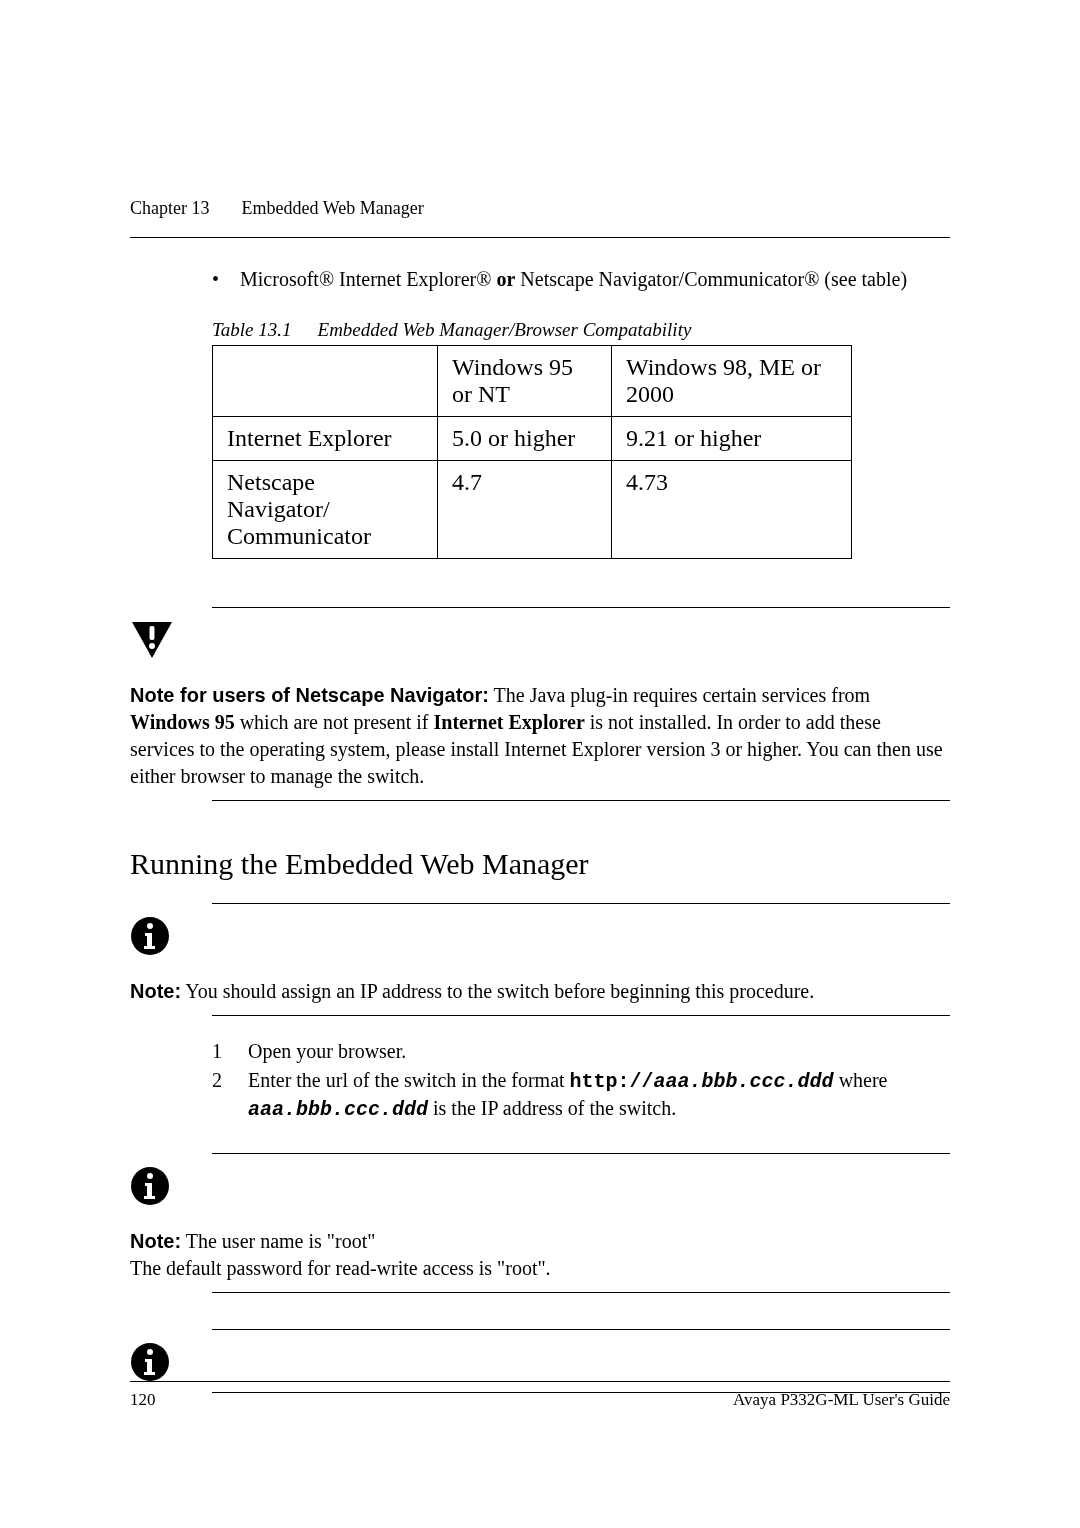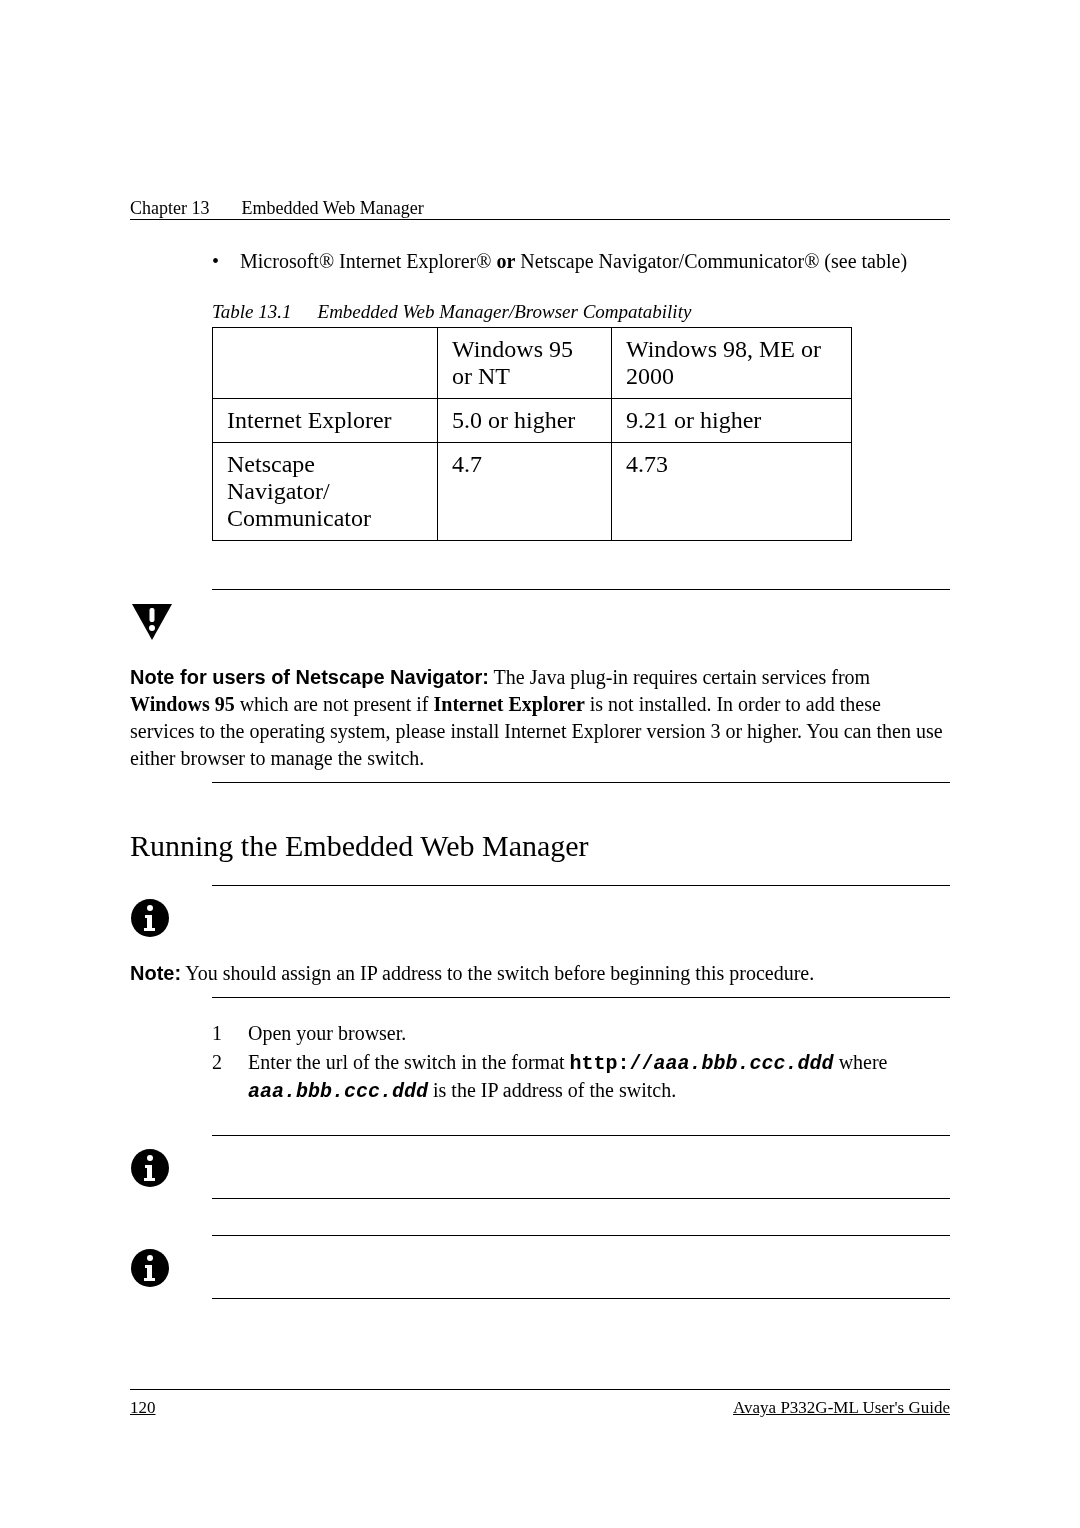--- a/index.html
+++ b/index.html
@@ -11,21 +11,21 @@
       color: #000;
       position: relative;
     }
     .page {
       padding: 198px 130px 100px 130px;
     }
     .header-area {
       display: flex;
       gap: 32px;
       font-size: 18px;
-      margin-bottom: 0;
+      margin-bottom: 18px;
     }
     .header-rule {
       border: none;
       border-top: 1.3px solid #000;
       margin-bottom: 28px;
     }
     .content-block {
       margin-left: 82px;
     }
     .bullet-row {
@@ -106,24 +106,23 @@
       line-height: 1.35;
     }
     .num-list .olrow {
       display: flex;
       gap: 22px;
       margin-bottom: 2px;
     }
     .num-list .num { min-width: 14px; }
     .footer {
       position: absolute;
-      bottom: 110px;
+      bottom: 118px;
       left: 130px;
       right: 130px;
-      text-decoration: underline;
     }
     .footer-rule {
       border: none;
       border-top: 1.3px solid #000;
       margin-bottom: 8px;
     }
     .footer-row {
       display: flex;
       justify-content: space-between;
       font-size: 17px;
@@ -244,20 +243,24 @@
   <div class="note-block">
     <div class="icon-col">
       <span>
         <svg width="40" height="40" viewBox="0 0 40 40">
           <circle cx="20" cy="20" r="19" fill="#000"></circle>
           <circle cx="20" cy="10" r="3" fill="#fff"></circle>
           <path d="M15 17 L22 17 L22 30 L25 30 L25 33 L14 33 L14 30 L17 30 L17 20 L15 20 Z" fill="#fff"></path>
         </svg>
       </span>
     </div>
+    <div class="note-body">
+      <span class="sans-bold">Note:</span><span>  The user name is "root"</span><br>
+      <span>The default password for read-write access is "root".</span>
+    </div>
   </div>
   <div class="note-rule-wrap">
       <hr class="thin-rule">
     </div>
 
   <div class="spacer-medium"></div>
 
   <div class="note-rule-wrap">
       <hr class="thin-rule">
     </div>

